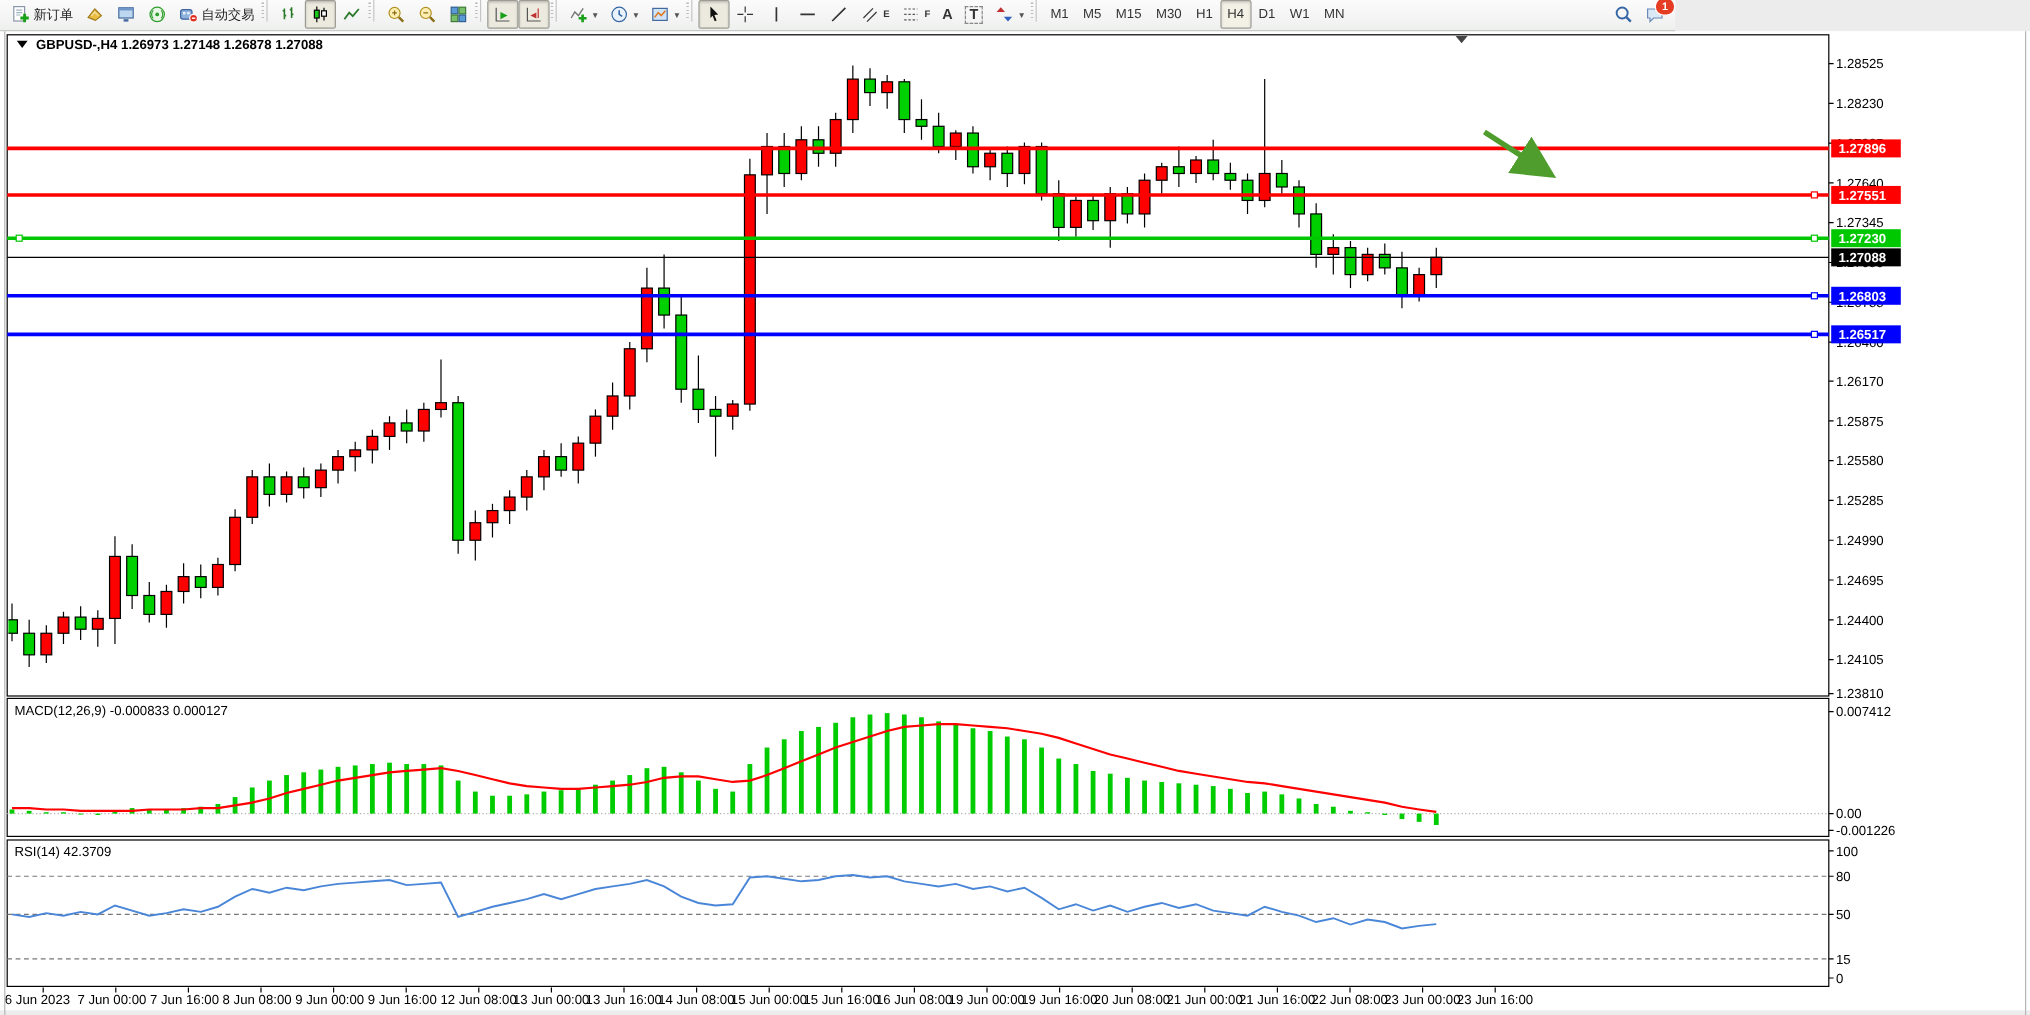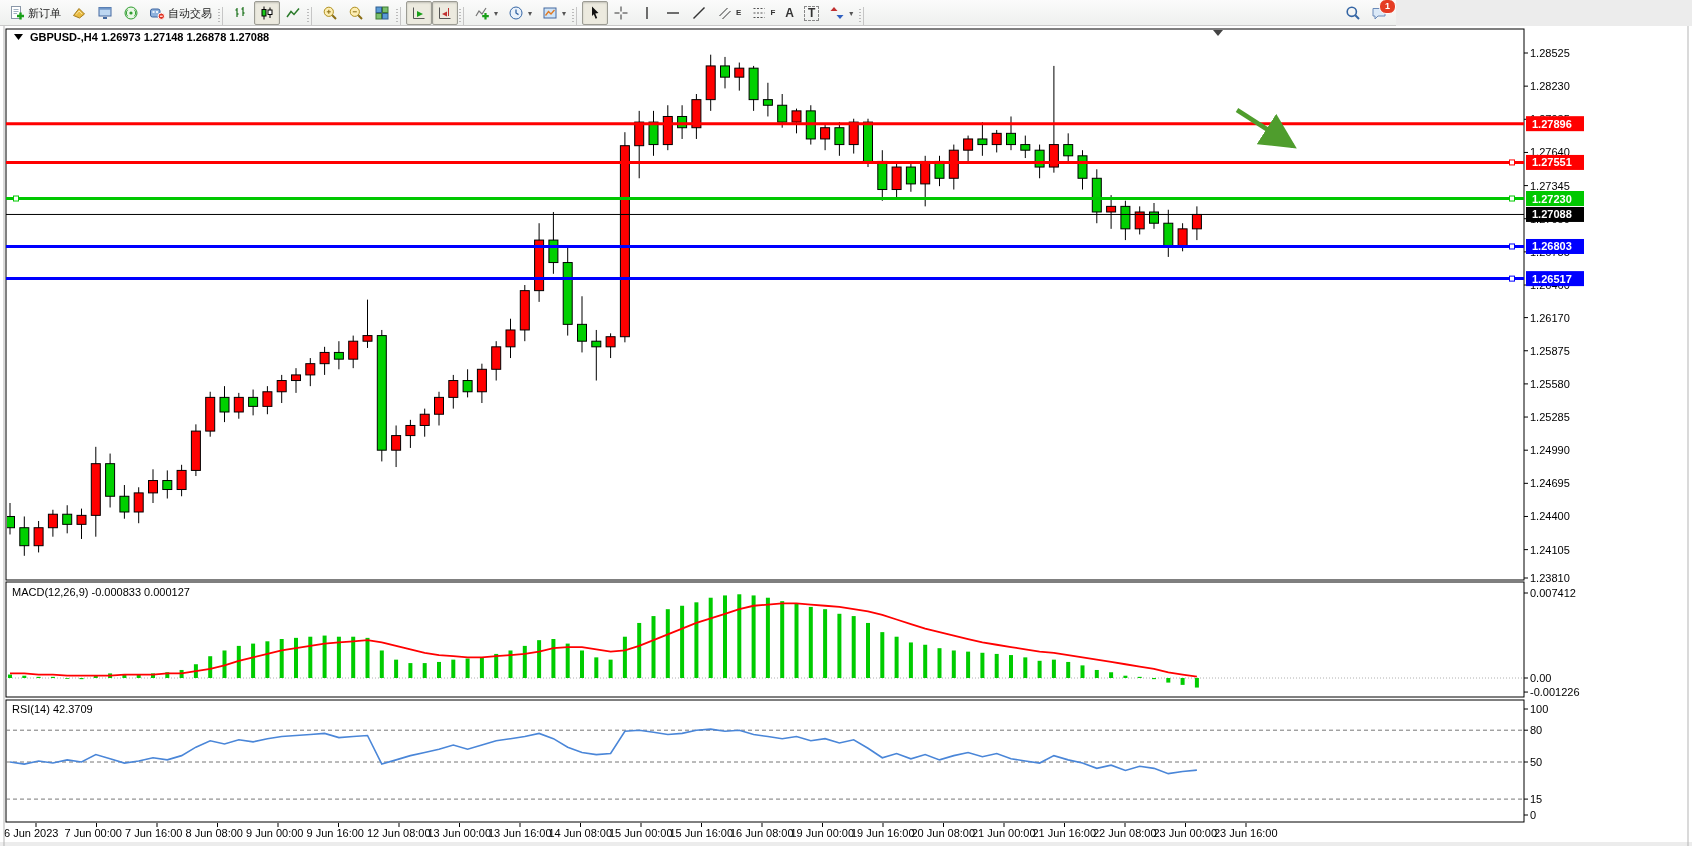--- a/index.html
+++ b/index.html
@@ -1,20 +1,20 @@
 <!DOCTYPE html>
 <html><head>
 <meta charset="utf-8">
 <style>
   html,body{margin:0;padding:0;width:1692px;height:846px;overflow:hidden;
     font-family:"Liberation Sans",sans-serif;background:#ececec;}
   
   .toolbar{position:absolute;left:0;top:0;width:1396px;height:26px;
     background:linear-gradient(#fbfbfb,#eef0ee);border-bottom:1px solid #c9c9c9;
-    display:flex;align-items:flex-end;font-size:11px;color:#222;box-sizing:border-box;padding:0 4px;}
+    display:flex;align-items:flex-start;font-size:11px;color:#222;box-sizing:border-box;padding:0 4px;}
   .tb-btn{display:inline-flex;align-items:center;gap:3px;height:22px;padding:0 4px;
     border:1px solid transparent;border-radius:2px;cursor:default;white-space:nowrap;}
   .tb-btn.pressed{background:#eceadf;border:1px solid #9c9c94;box-shadow:inset 0 1px 2px rgba(0,0,0,.18);}
   .sep{width:1px;height:18px;background:#c6c6c6;margin:0 5px;position:relative;}
   .sep:before{content:"";position:absolute;left:-4px;top:2px;width:2px;height:14px;
     background:repeating-linear-gradient(#bbb 0 1px,transparent 1px 3px);}
   .tf{font-size:11px;color:#333;padding:0 5px;letter-spacing:0;}
   .tf.pressed{background:#f3f1e6;}
   .dd{font-size:8px;color:#555;margin-left:1px;}
   .glyph{font-size:12px;font-weight:bold;color:#333;line-height:1;}
@@ -760,20 +760,21 @@
     <span class="glyph" style="border:1px dashed #888;padding:0 3px 1px;">T</span>
   </span>
   <span class="tb-btn">
     <svg class="icon" viewBox="0 0 16 16">
         <polygon points="5,2 8.5,6 1.5,6" fill="#c03030"></polygon>
         <polygon points="11,14 14.5,10 7.5,10" fill="#3060c0"></polygon>
       </svg>
     <span class="dd">▾</span>
   </span>
   <span class="sep"></span>
+  <span id="tf-group"><span class="tb-btn tf">M1</span><span class="tb-btn tf">M5</span><span class="tb-btn tf">M15</span><span class="tb-btn tf">M30</span><span class="tb-btn tf">H1</span><span class="tb-btn tf pressed">H4</span><span class="tb-btn tf">D1</span><span class="tb-btn tf">W1</span><span class="tb-btn tf">MN</span></span>
   <span class="spacer"></span>
   <span class="tb-btn">
     <svg class="icon" viewBox="0 0 16 16">
         <circle cx="6.8" cy="6.8" r="4.6" fill="none" stroke="#3465a4" stroke-width="1.6"></circle>
         <line x1="10.3" y1="10.3" x2="14" y2="14" stroke="#3465a4" stroke-width="2"></line>
       </svg>
   </span>
   <span class="tb-btn chat-wrap">
     <svg class="icon" viewBox="0 0 16 16">
         <path d="M2 3.5h12v7.5H7l-3 3v-3H2z" fill="#dbe9f7" stroke="#6a8ab8"></path>

